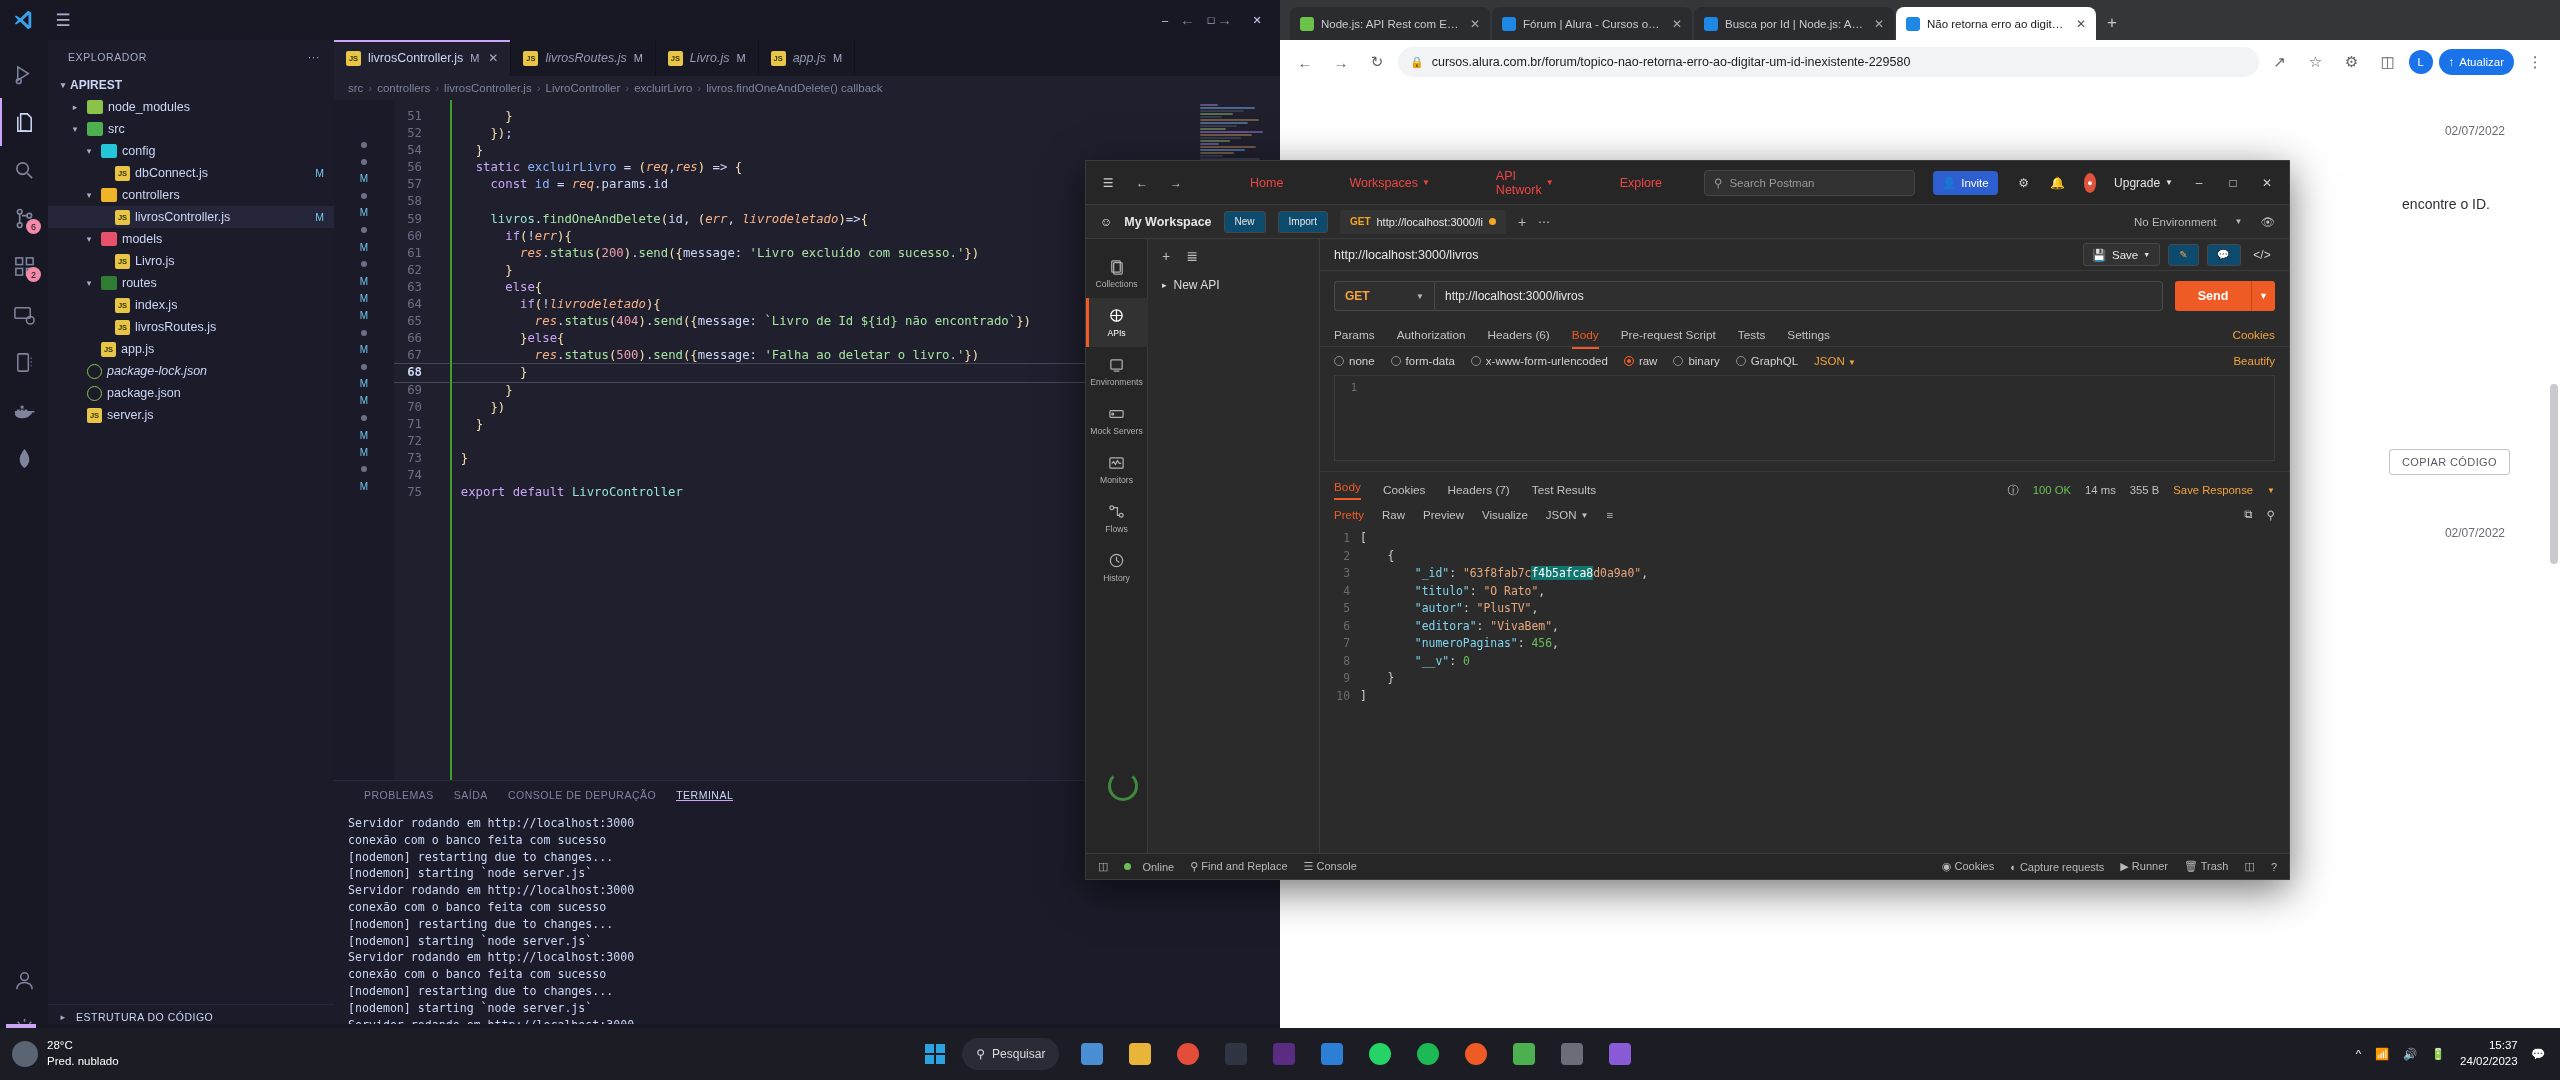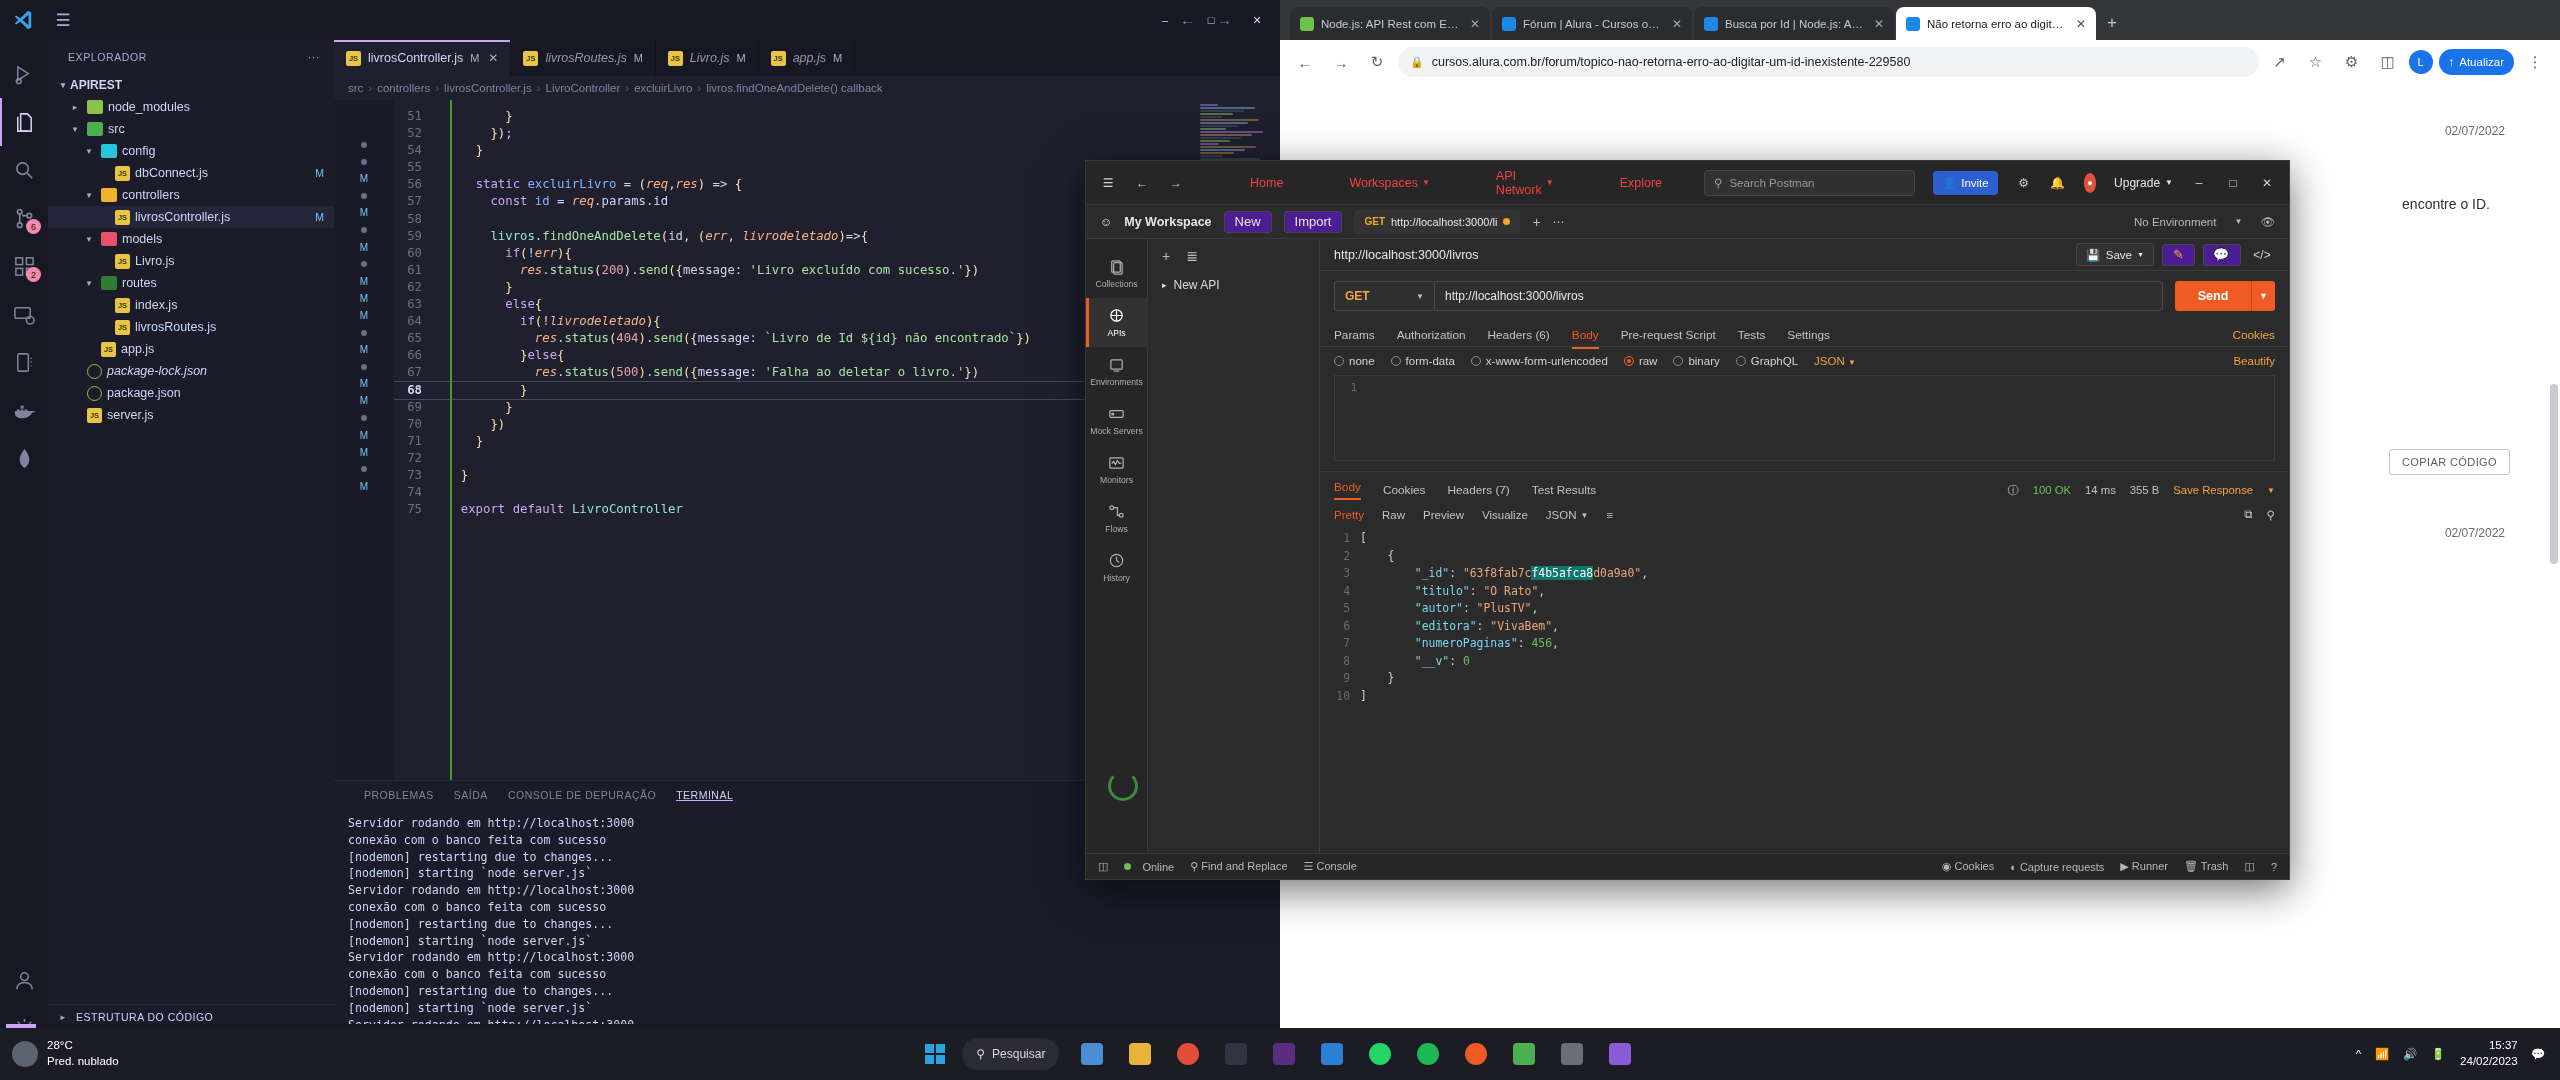--- a/index.html
+++ b/index.html
@@ -102,21 +102,21 @@
   
   #postman { position:absolute; left:1085px; top:160px; width:1205px; height:720px; background:#2b2b2b; border:1px solid #3a3a3a; box-shadow:0 10px 38px rgba(0,0,0,.55); color:#e6e6e6; display:flex; flex-direction:column; font-size:12px; }
   .pm-top { height:44px; background:#262626; display:flex; align-items:center; gap:18px; padding:0 14px; border-bottom:1px solid #3b3b3b; }
   .pm-top .lnk { font-size:12.5px; color:#ef4444; display:flex; align-items:center; gap:4px;margin-left:48px; }
   .pm-srch { width:330px; height:26px; background:#313131; border:1px solid #454545; border-radius:4px; display:flex; align-items:center; gap:7px; padding:0 9px; color:#9a9a9a; font-size:11.5px; margin-left:24px; }
   .pm-invite { background:#2d5fd0; color:#fff; border-radius:4px; height:24px; display:flex; align-items:center; gap:5px; padding:0 9px; font-size:11.5px; }
   .pm-upg { font-size:12px; display:flex; align-items:center; gap:5px; }
   .pm-winbtn { width:26px; display:flex; align-items:center; justify-content:center; color:#cfcfcf; font-size:12px; }
   .pm-ws { height:34px; background:#2b2b2b; display:flex; align-items:center; gap:12px; padding:0 14px; border-bottom:1px solid #3b3b3b; }
   .pm-ws .ws-name { font-weight:bold; font-size:12.5px; }
-  .pm-btn { background:#4c1d95; border:1px solid #474747; border-radius:3px; height:22px; display:flex; align-items:center; padding:0 10px; font-size:13px; }
+  .pm-btn { background:#0c4a6e; border:1px solid #474747; border-radius:3px; height:22px; display:flex; align-items:center; padding:0 10px; font-size:10px; }
   .pm-reqtab { display:flex; align-items:center; gap:6px; font-size:11px; background:#333; height:24px; padding:0 10px; border-radius:3px 3px 0 0; }
   .pm-reqtab .m { color:#f5a623; font-weight:bold; font-size:10px; }
   .pm-dot { width:7px; height:7px; border-radius:50%; background:#f5a623; }
   .pm-env { margin-left:auto; display:flex; align-items:center; gap:18px; font-size:11.5px; color:#b9b9b9; }
   .pm-main { flex:1; display:flex; min-height:0; }
   .pm-railbar { width:62px; background:#262626; display:flex; flex-direction:column; align-items:center; padding-top:10px; border-right:1px solid #3b3b3b; }
   .rail { width:62px; padding:9px 0; display:flex; flex-direction:column; align-items:center; gap:4px; font-size:8.6px; color:#b0b0b0; }
   .rail.active { background:#323232; color:#fff; box-shadow:inset 3px 0 0 #ef5b25; }
   .rail svg { width:17px; height:17px; }
   .pm-side { width:172px; background:#2b2b2b; border-right:1px solid #3b3b3b; }
@@ -448,21 +448,20 @@
             <div>
               <span class="dot"></span>
             </div>
             <div>M</div>
           </div>
         <div class="code" id="vs-code">
           <div class="gbar"></div>
         <div class="cl"><span class="ln">51</span><span class="ctext">        <span class="pm">}</span></span></div>
             <div class="cl"><span class="ln">52</span><span class="ctext">      <span class="pm">})</span><span class="pl">;</span></span></div>
             <div class="cl"><span class="ln">54</span><span class="ctext">    <span class="pm">}</span></span></div>
-            <div class="cl"><span class="ln">55</span><span class="ctext"></span></div>
             <div class="cl"><span class="ln">56</span><span class="ctext">    <span class="kw">static</span> <span class="fn">excluirLivro</span> <span class="pl">=</span> <span class="pm">(</span><span class="it" style="color:#fab387">req</span><span class="pl">,</span><span class="it" style="color:#fab387">res</span><span class="pm">)</span> <span class="pl">=&gt;</span> <span class="pm">{</span></span></div>
             <div class="cl"><span class="ln">57</span><span class="ctext">      <span class="kw">const</span> <span class="var" style="color:#89b4fa">id</span> <span class="pl">=</span> <span class="it" style="color:#fab387">req</span><span class="pl">.</span><span class="pl">params</span><span class="pl">.</span><span class="pl">id</span></span></div>
             <div class="cl"><span class="ln">58</span><span class="ctext"></span></div>
             <div class="cl"><span class="ln">59</span><span class="ctext">      <span class="cyan">livros</span><span class="pl">.</span><span class="fn" style="color:#a6e3a1">findOneAndDelete</span><span class="pm">(</span><span class="pl">id</span><span class="pl">,</span> <span class="pm">(</span><span class="it" style="color:#fab387">err</span><span class="pl">,</span> <span class="it" style="color:#fab387">livrodeletado</span><span class="pm">)</span><span class="pl">=&gt;</span><span class="pm">{</span></span></div>
             <div class="cl"><span class="ln">60</span><span class="ctext">        <span class="kw">if</span><span class="pm">(</span><span class="pl">!</span><span class="it" style="color:#fab387">err</span><span class="pm">)</span><span class="pm">{</span></span></div>
             <div class="cl"><span class="ln">61</span><span class="ctext">          <span class="it" style="color:#fab387">res</span><span class="pl">.</span><span class="fn" style="color:#a6e3a1">status</span><span class="pm">(</span><span class="num" style="color:#eba0ac">200</span><span class="pm">)</span><span class="pl">.</span><span class="fn" style="color:#a6e3a1">send</span><span class="pm">(</span><span class="pm">{</span><span class="pl">message</span><span class="pl">:</span> <span class="str">'Livro excluído com sucesso.'</span><span class="pm">})</span></span></div>
             <div class="cl"><span class="ln">62</span><span class="ctext">        <span class="pm">}</span></span></div>
             <div class="cl"><span class="ln">63</span><span class="ctext">        <span class="kw">else</span><span class="pm">{</span></span></div>
             <div class="cl"><span class="ln">64</span><span class="ctext">          <span class="kw">if</span><span class="pm">(</span><span class="pl">!</span><span class="it" style="color:#fab387">livrodeletado</span><span class="pm">)</span><span class="pm">{</span></span></div>
             <div class="cl"><span class="ln">65</span><span class="ctext">            <span class="it" style="color:#fab387">res</span><span class="pl">.</span><span class="fn" style="color:#a6e3a1">status</span><span class="pm">(</span><span class="num" style="color:#eba0ac">404</span><span class="pm">)</span><span class="pl">.</span><span class="fn" style="color:#a6e3a1">send</span><span class="pm">(</span><span class="pm">{</span><span class="pl">message</span><span class="pl">:</span> <span class="str">`Livro de Id ${id} não encontrado`</span><span class="pm">})</span></span></div>

